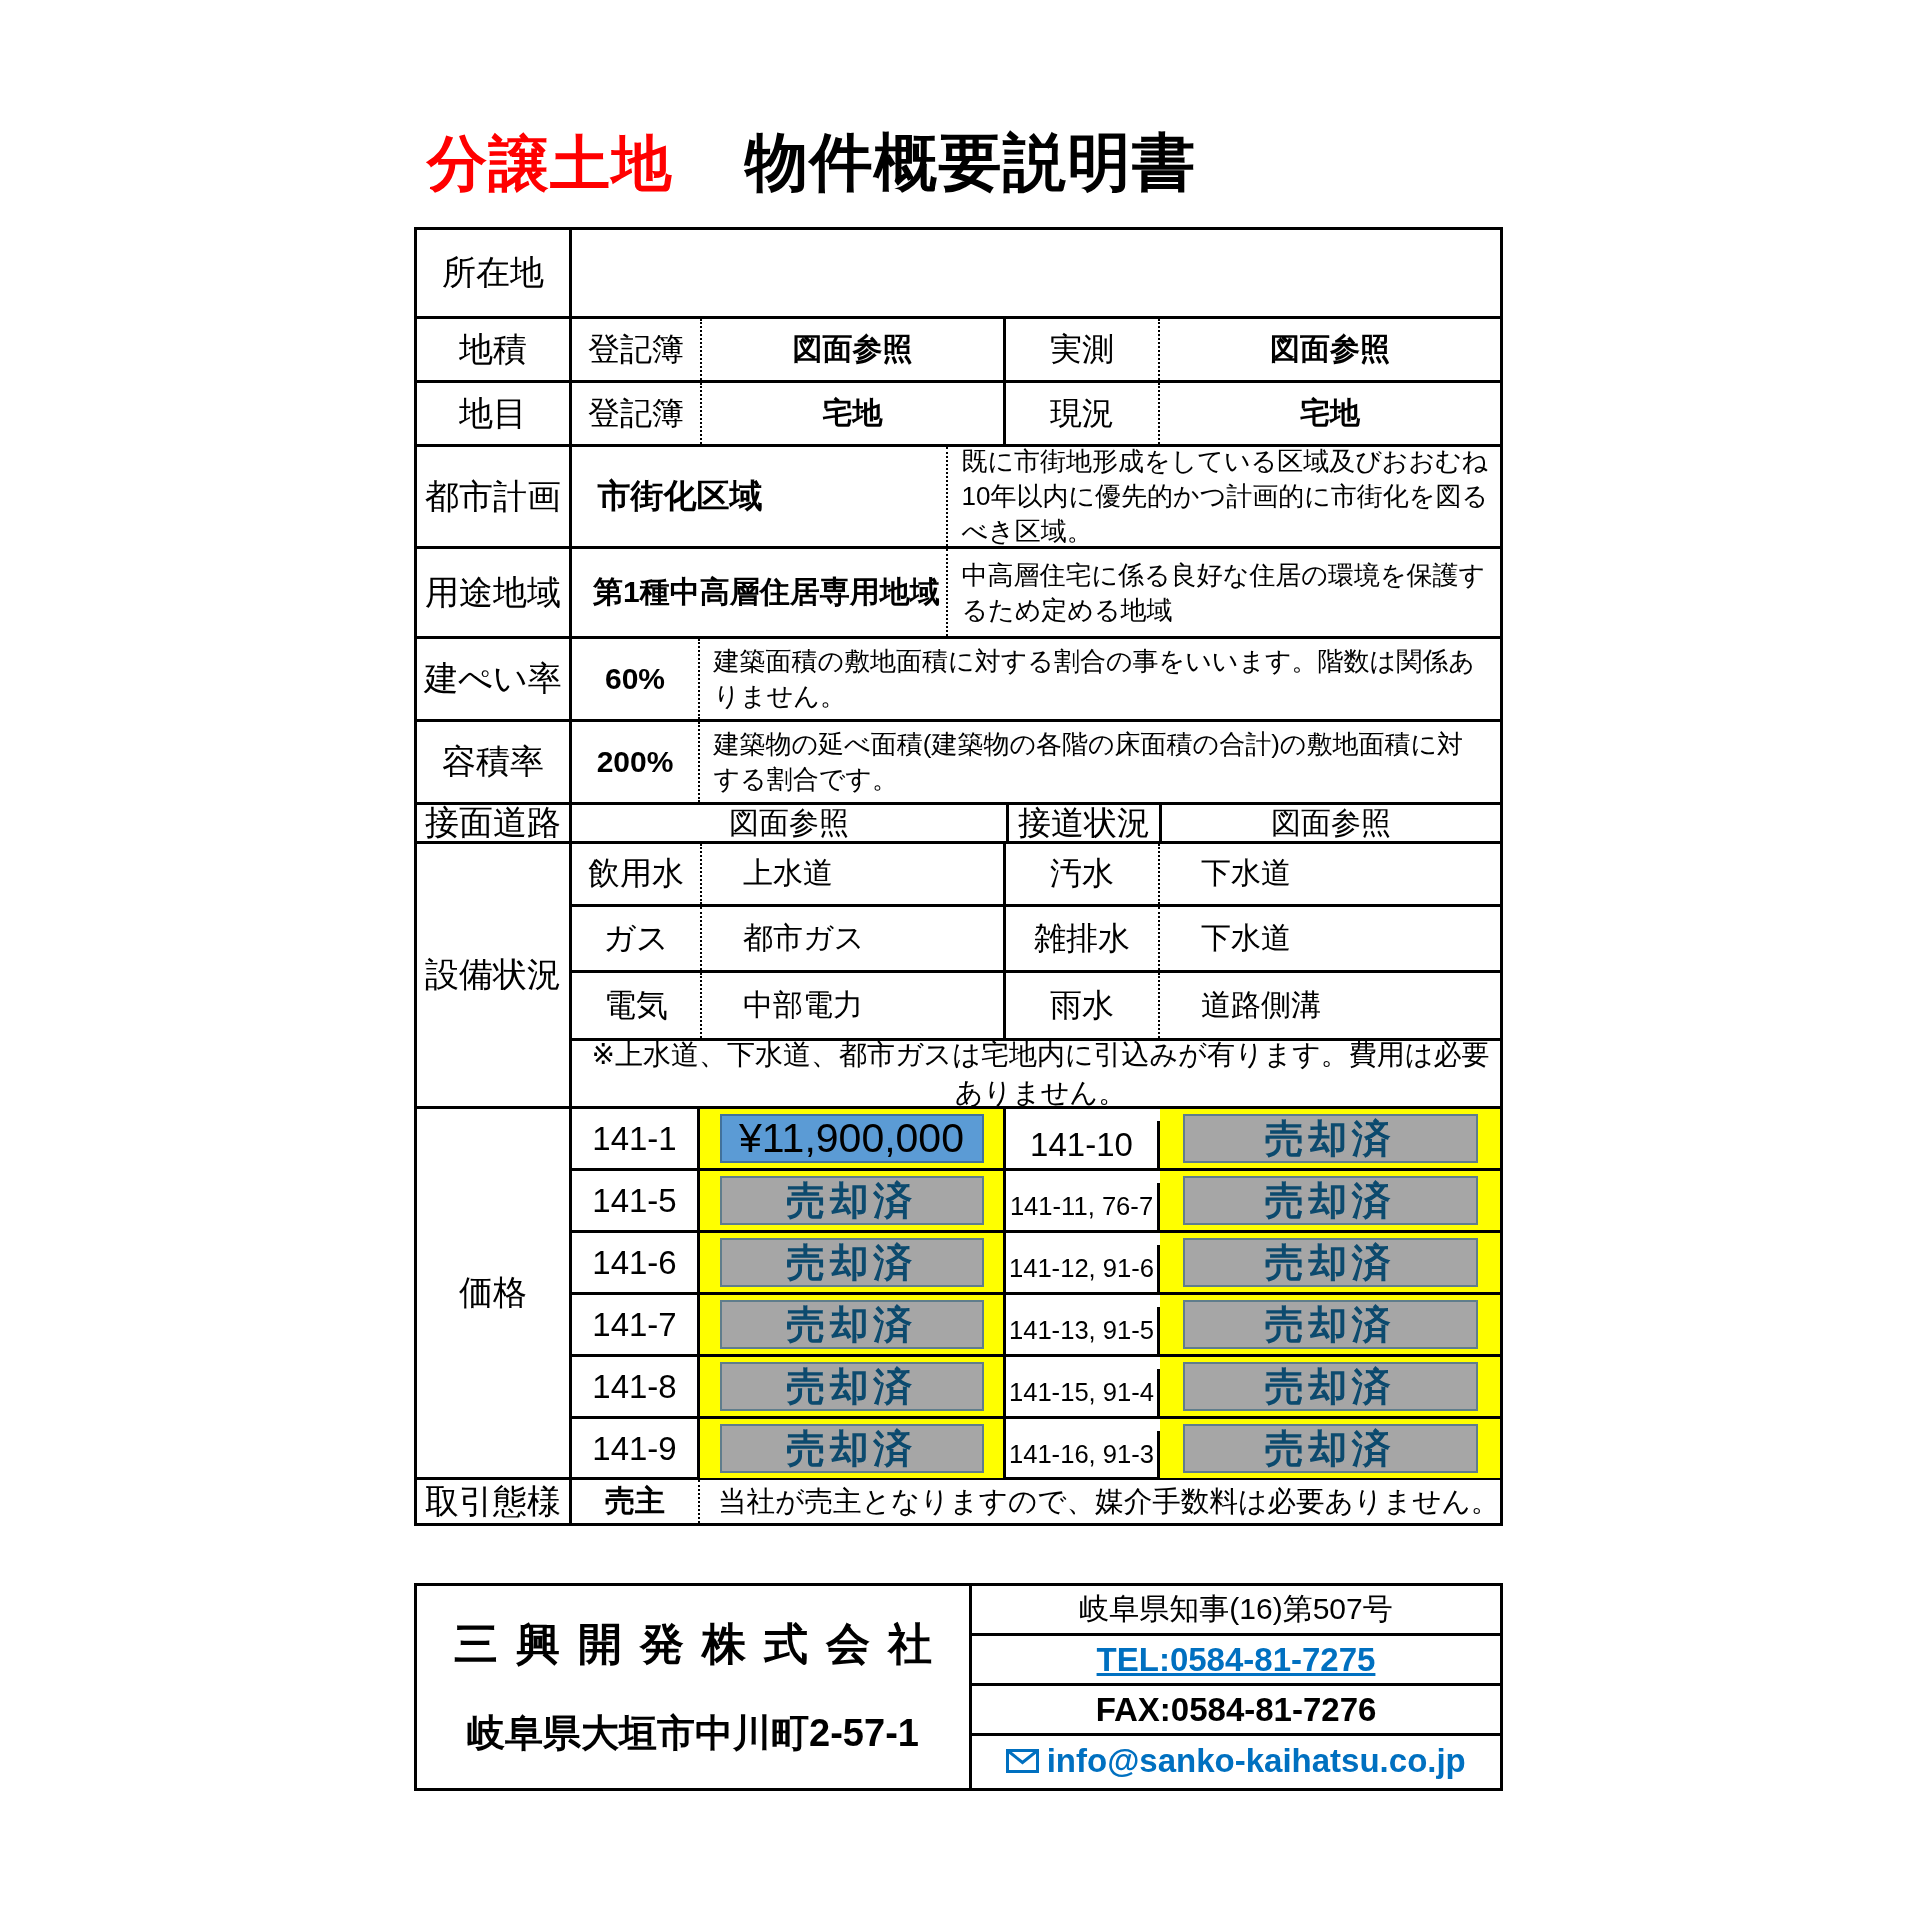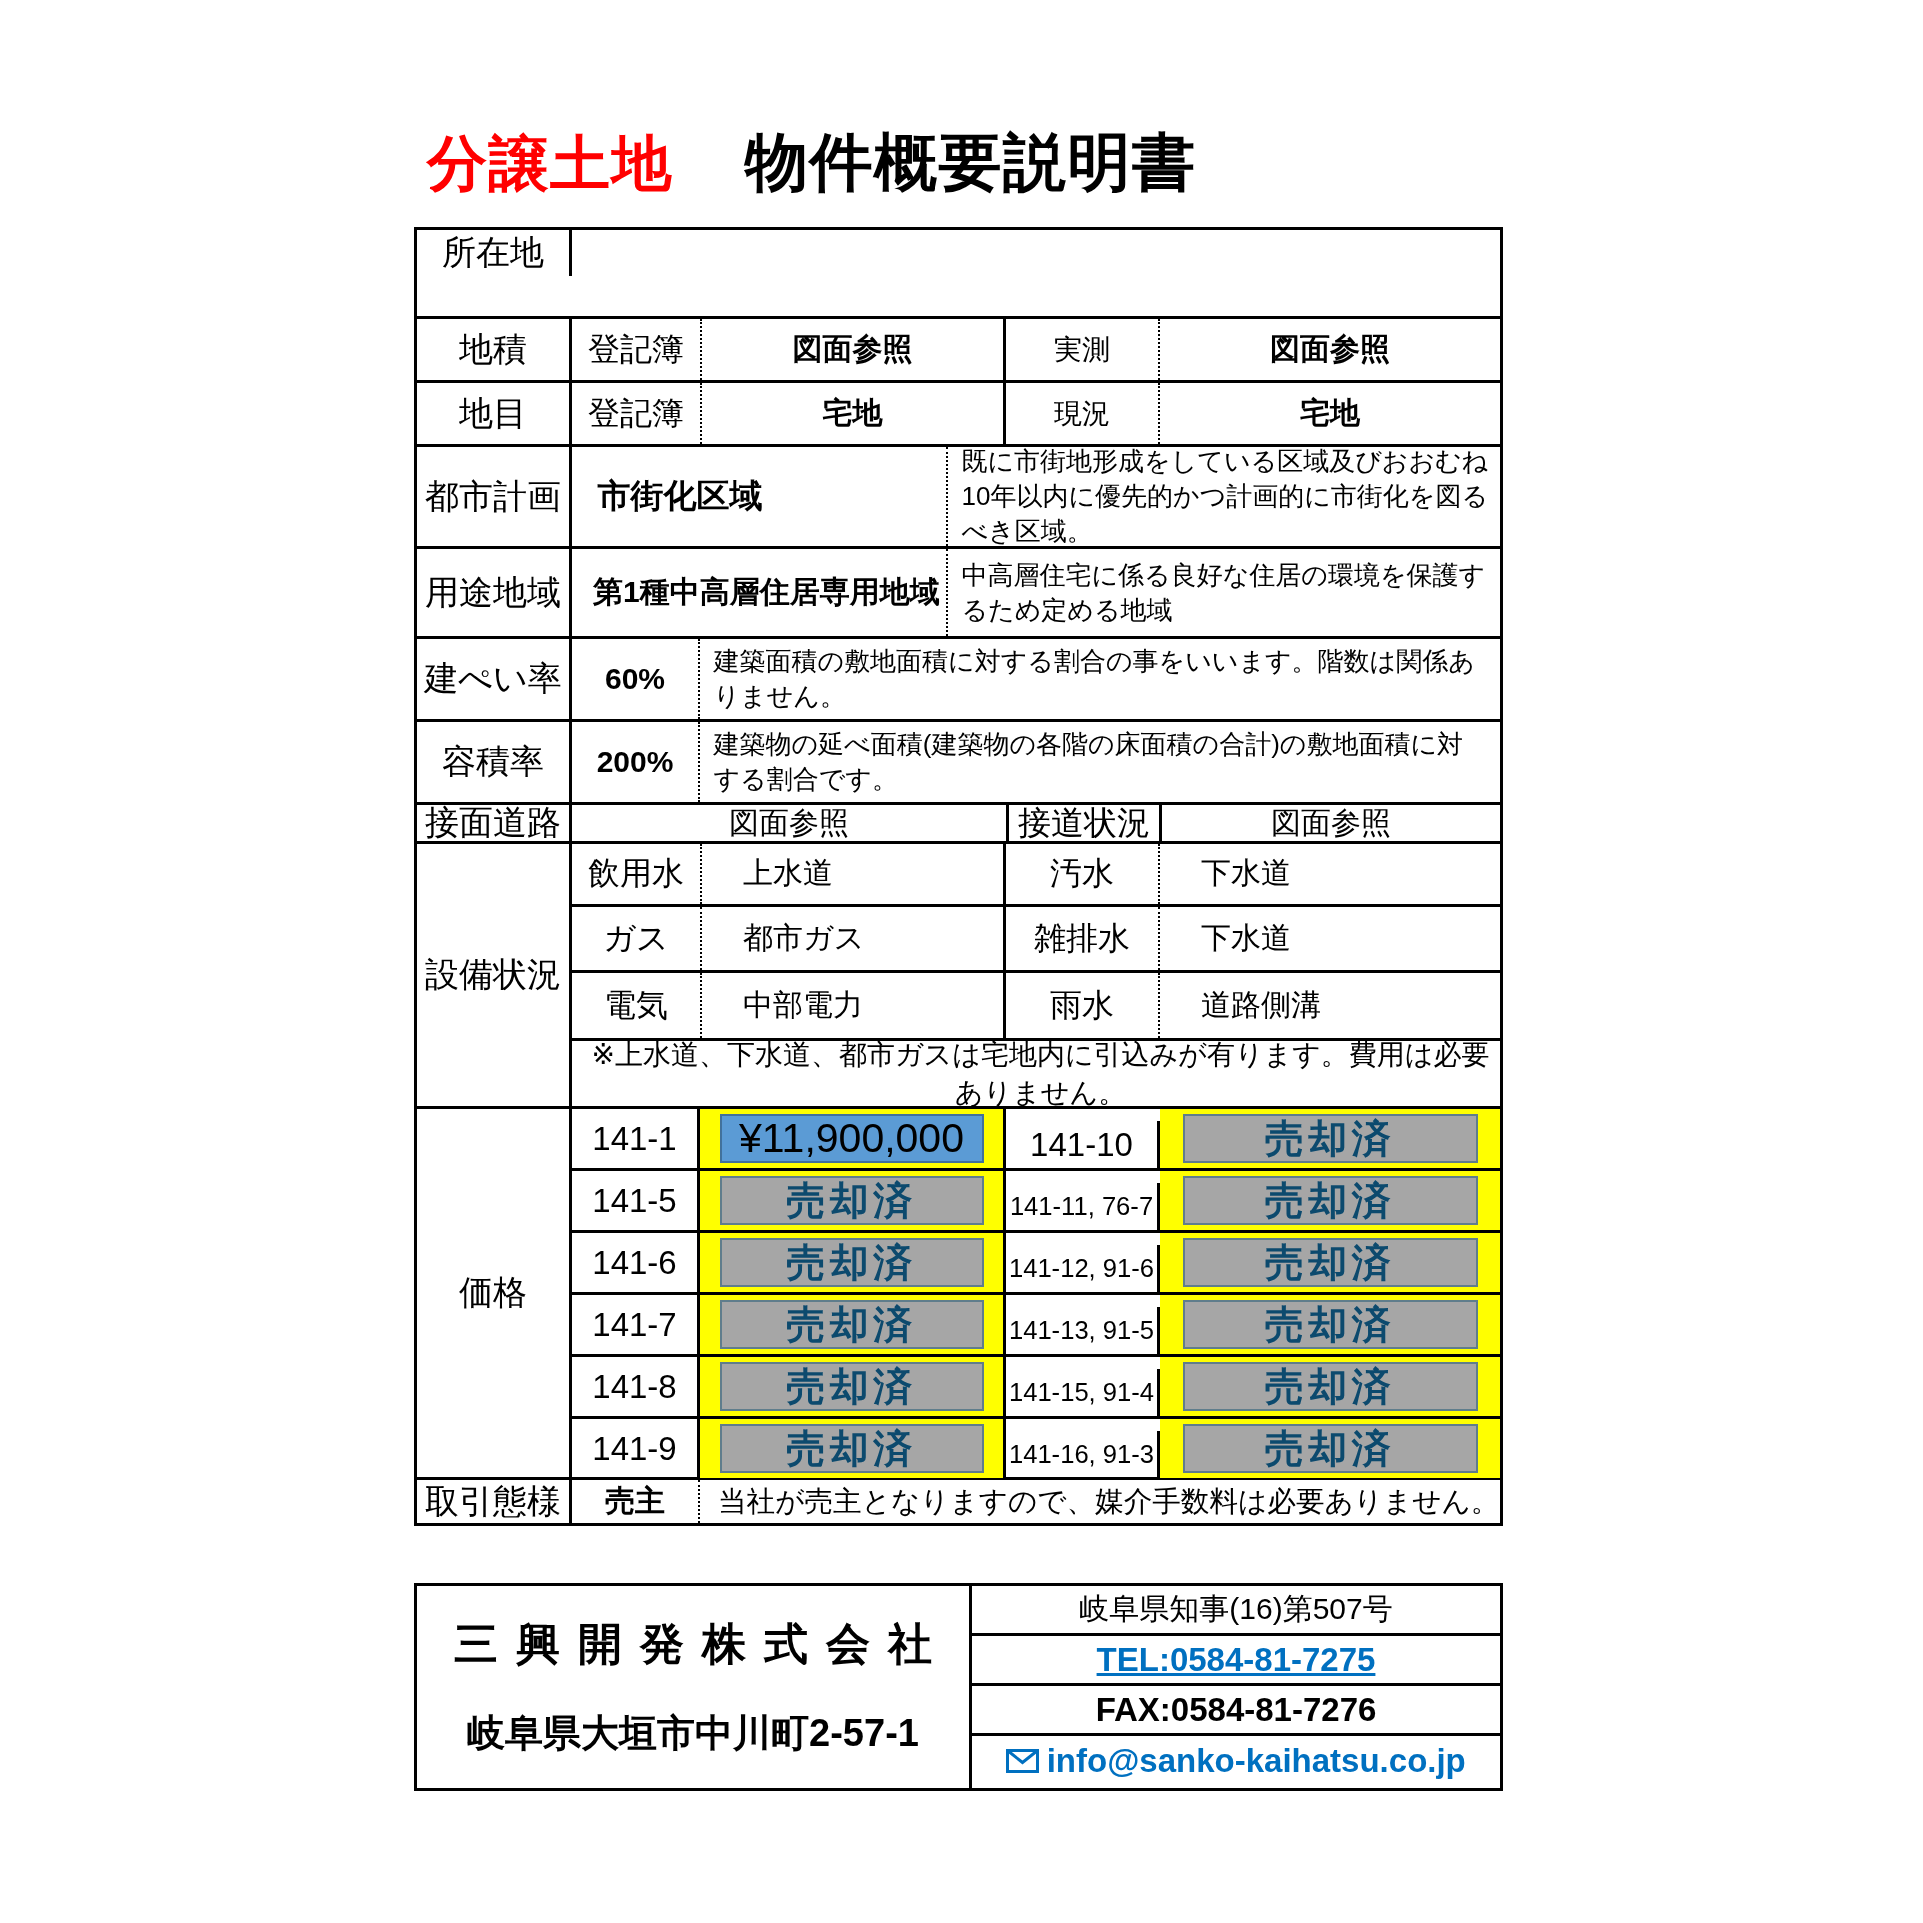--- a/index.html
+++ b/index.html
@@ -23,24 +23,24 @@
     position: absolute; left: 414px; top: 227px; width: 1089px;
     border: 3px solid #000; background: #fff;
   }
   .t-row { display: flex; border-bottom: 3px solid #000; align-items: stretch; }
   .t-row:last-child { border-bottom: none; }
   .cell { display: flex; align-items: center; overflow: hidden; }
 
   .c-label   { width: 155px; border-right: 3px solid #000; font-size: 34px; justify-content: center; text-align: center; }
   .c-k       { width: 130px; border-right: 2.3px dotted #000; font-size: 32px; justify-content: center; }
   .c-v1      { width: 304px; border-right: 3px solid #000; font-size: 30px; font-weight: bold; justify-content: center; }
-  .c-k2      { width: 154px; border-right: 2.3px dotted #000; font-size: 28px; justify-content: center; }
+  .c-k2      { width: 154px; border-right: 2.3px dotted #000; font-size: 32px; justify-content: center; }
   .c-v2      { flex: 1; font-size: 30px; font-weight: bold; justify-content: center; }
 
-  .r-location { height: 89px; flex-direction: column; }
+  .r-location { height: 89px; }
   .loc-value { flex: 1; font-size: 38px; font-weight: 500; justify-content: center; }
   .r-area, .r-landcat { height: 64px; }
 
   .r-city { height: 102px; }
   .r-zoning { height: 90px; }
   .c-val-wide { width: 376px; border-right: 2.3px dotted #000; font-size: 33px; font-weight: bold; padding-left: 25.6px; }
   .c-val-wide.small { font-size: 30px; padding-left: 21px; }
   .c-note { flex: 1; font-size: 26px; line-height: 1.34; padding: 6px 10.5px 6px 13.5px; font-weight: normal; }
 
   .r-coverage, .r-floor { height: 83px; }

